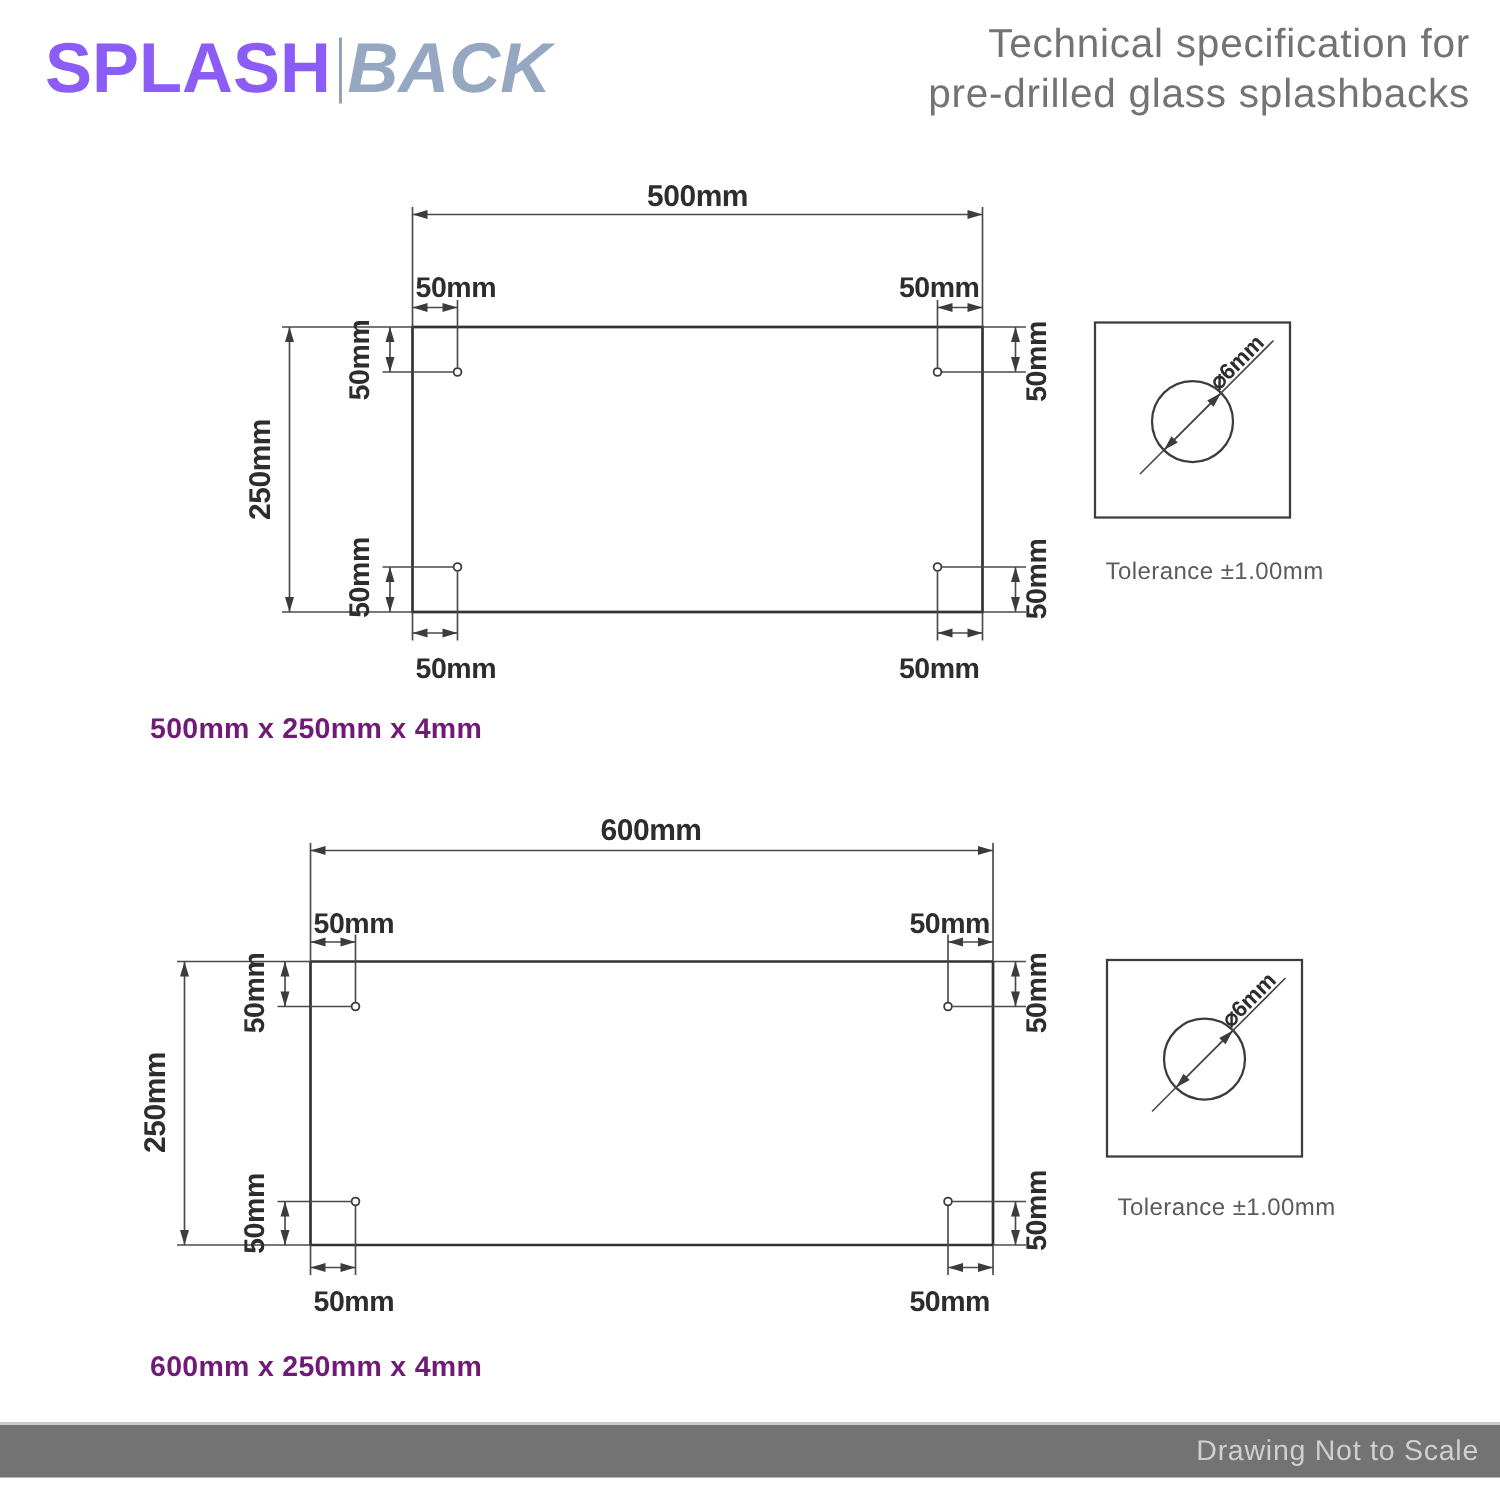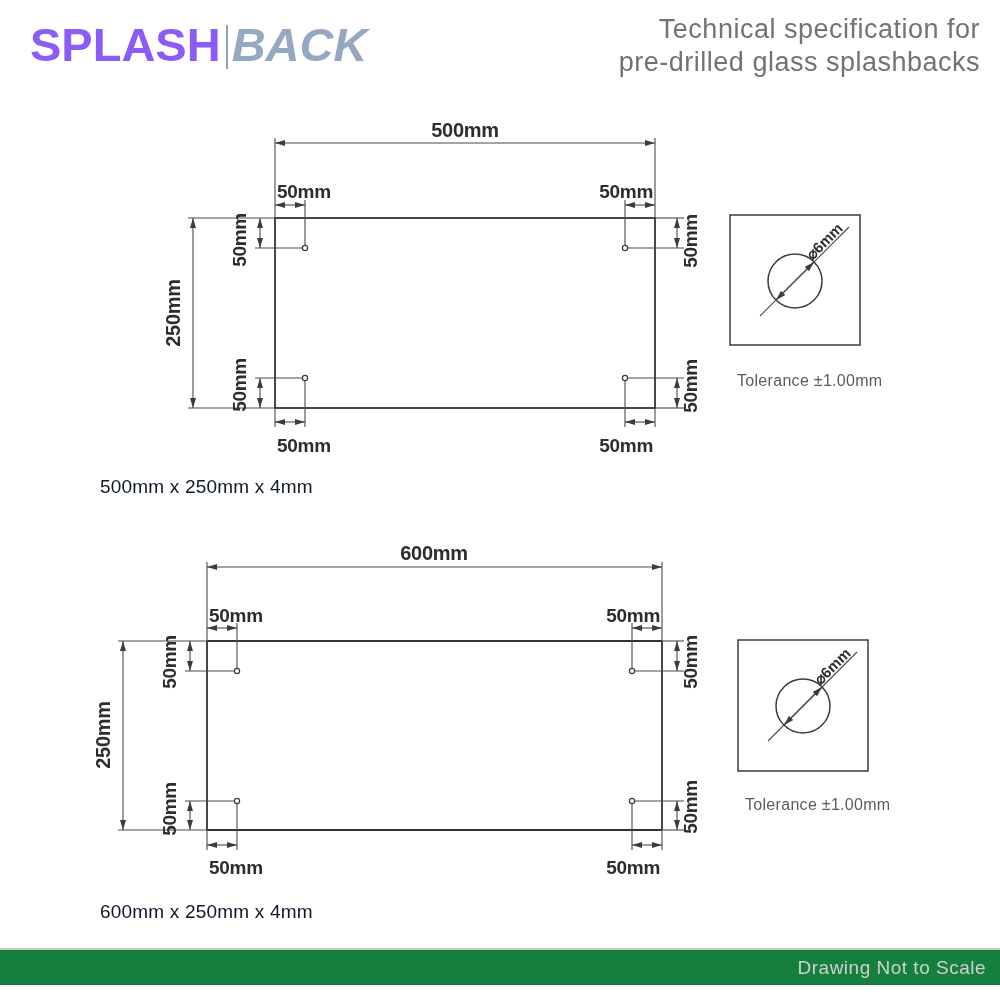--- a/index.html
+++ b/index.html
@@ -10,38 +10,38 @@
   
   .logo{position:absolute;left:30px;top:20px;display:flex;align-items:center;}
   .logo .p1{font-size:47px;font-weight:700;color:#8b5cf6;letter-spacing:0px;line-height:50px;}
   .logo .sep{width:2px;height:44px;background:#8fa3bd;margin:3px 4px 0 5px;}
   .logo .p2{font-size:47px;font-weight:700;color:#96a8c1;letter-spacing:0px;line-height:50px;font-style:italic;}
   .title{
     position:absolute;right:20px;top:13px;text-align:right;
     font-size:27px;font-weight:300;color:#737373;line-height:33px;letter-spacing:.5px;
   }
   
-  .caption{position:absolute;left:100px;font-size:19px;font-weight:400;color:#0f172a;letter-spacing:.2px;}
+  .caption{position:absolute;left:100px;font-size:19px;font-weight:700;color:#701a75;letter-spacing:.2px;}
   #cap1{top:476px;}
   #cap2{top:901px;}
   
   svg.drawing{position:absolute;left:0;top:0;}
   .thin{stroke:#4a4a4c;stroke-width:1.1;fill:none;}
   .thick{stroke:#333335;stroke-width:1.8;fill:none;}
   .boxline{stroke:#3c3c3e;stroke-width:1.5;fill:none;}
   .hole{stroke:#3c3c3e;stroke-width:1.2;fill:#ffffff;}
   .dimtxt{font-family:"Liberation Sans", sans-serif;font-size:19px;font-weight:700;
           fill:#2d2d2f;letter-spacing:-0.3px;}
   .dimtxt-big{font-size:20px;}
   .diatxt{font-family:"Liberation Sans", sans-serif;font-size:15px;font-weight:700;fill:#2d2d2f;}
   .toltxt{font-family:"Liberation Sans", sans-serif;font-size:16px;font-weight:400;
           fill:#5a5b5d;letter-spacing:.3px;}
   
   .footer{
-    position:absolute;left:0;top:948px;width:1000px;height:37px;background:#15803d;
+    position:absolute;left:0;top:948px;width:1000px;height:37px;background:#737373;
     border-top:2px solid #c9c9c9;box-sizing:border-box;
   }
   .footer .note{
     position:absolute;right:14px;top:0;height:35px;line-height:35px;
     font-size:19px;font-weight:300;color:#cfcfcf;letter-spacing:.5px;
   }
 </style>
 </head>
 <body>
 

